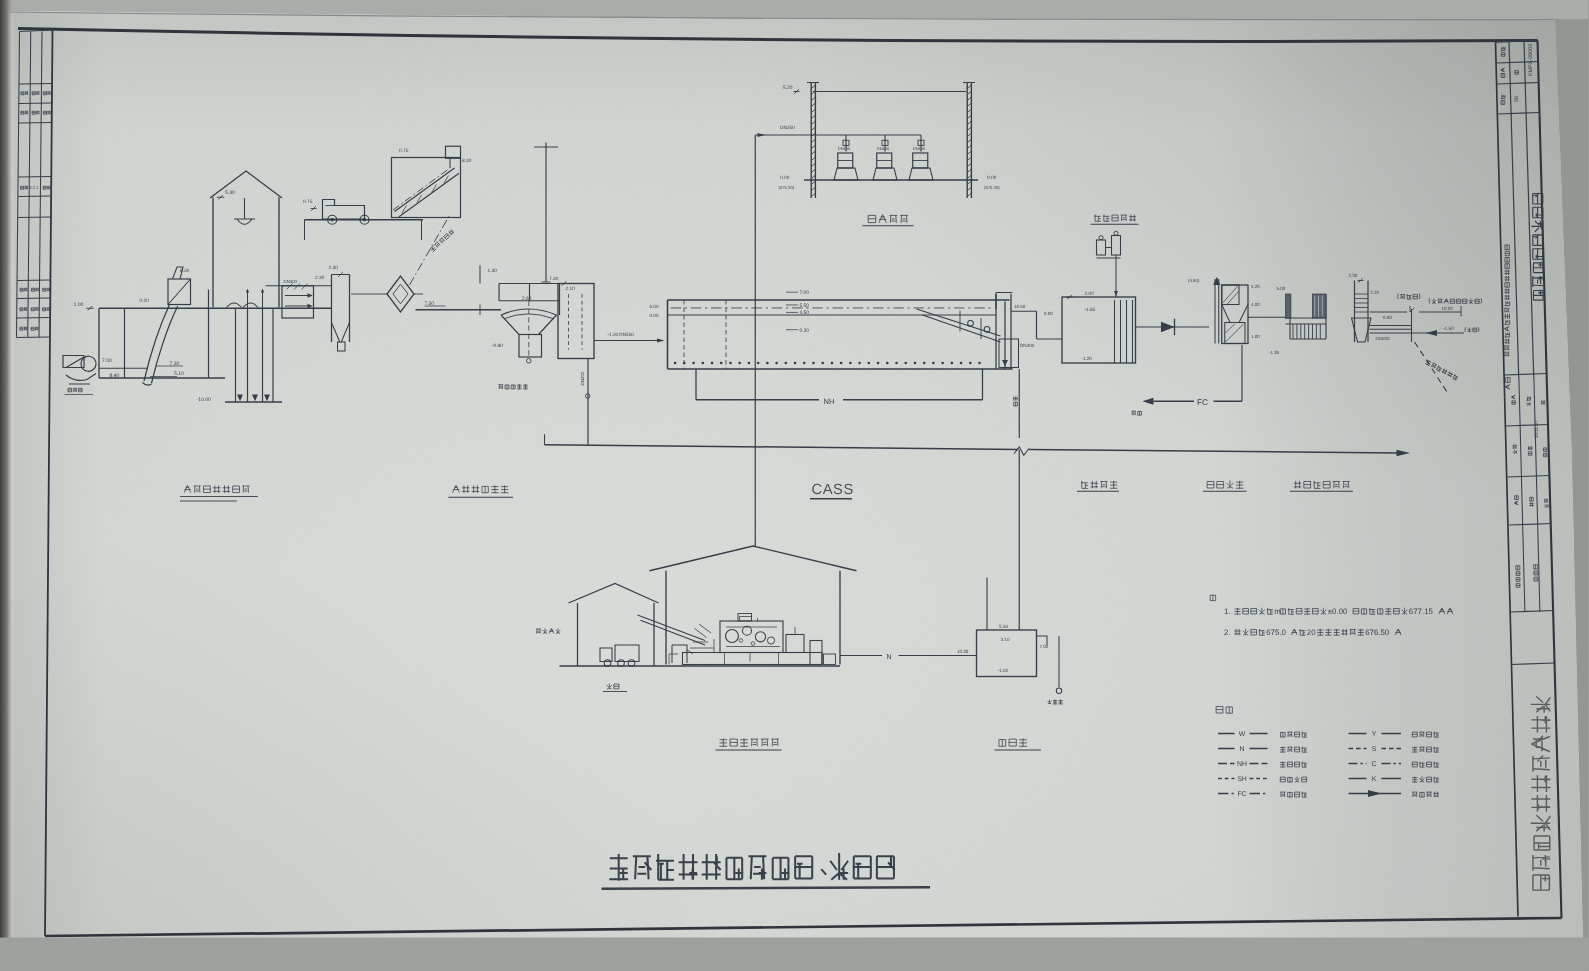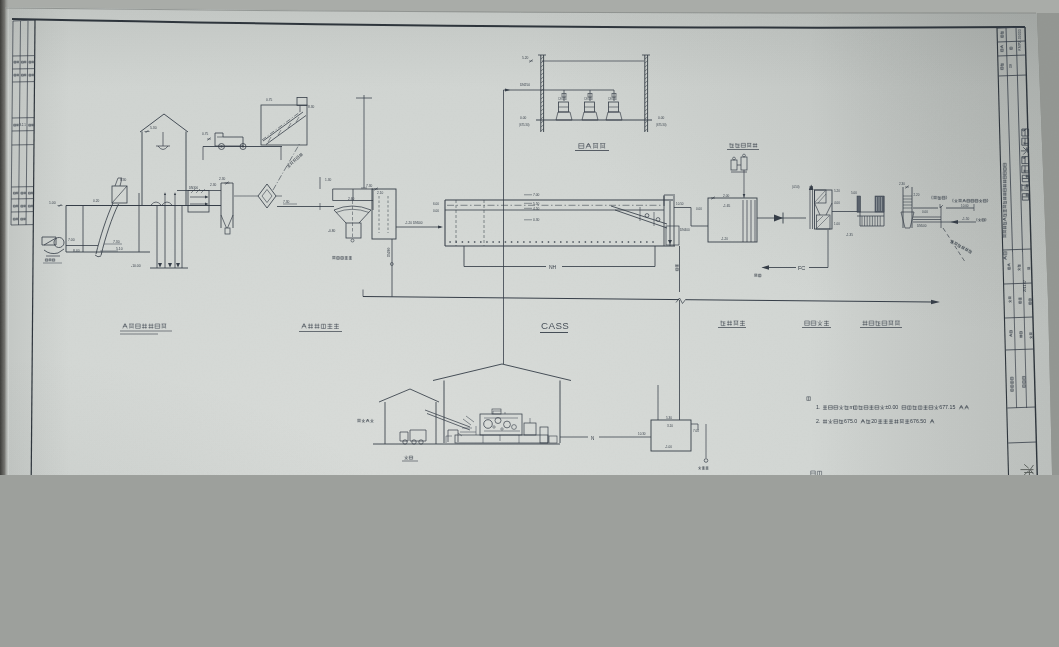--- a/index.html
+++ b/index.html
@@ -1,16 +1,16 @@
 <!DOCTYPE html>
 <html><head>
 <meta charset="utf-8">
 <style>
 html,body{margin:0;padding:0;background:#9da09c;}
-#page{position:relative;width:1059px;height:475px;overflow:hidden;font-family:"Liberation Sans",sans-serif;}
+#page{position:relative;width:1059px;height:625px;overflow:hidden;font-family:"Liberation Sans",sans-serif;}
 svg{display:block}
 </style>
 </head>
 <body>
 <div id="page">
 <svg width="1059" height="647" viewBox="0 0 1059 647" font-family="Liberation Sans, sans-serif" style="filter:blur(0.42px)">
 <defs>
 <radialGradient id="hl1" cx="0.38" cy="0.64" r="0.78">
  <stop offset="0" stop-color="#d9dcd9"></stop>
  <stop offset="0.5" stop-color="#d3d7d4"></stop>

